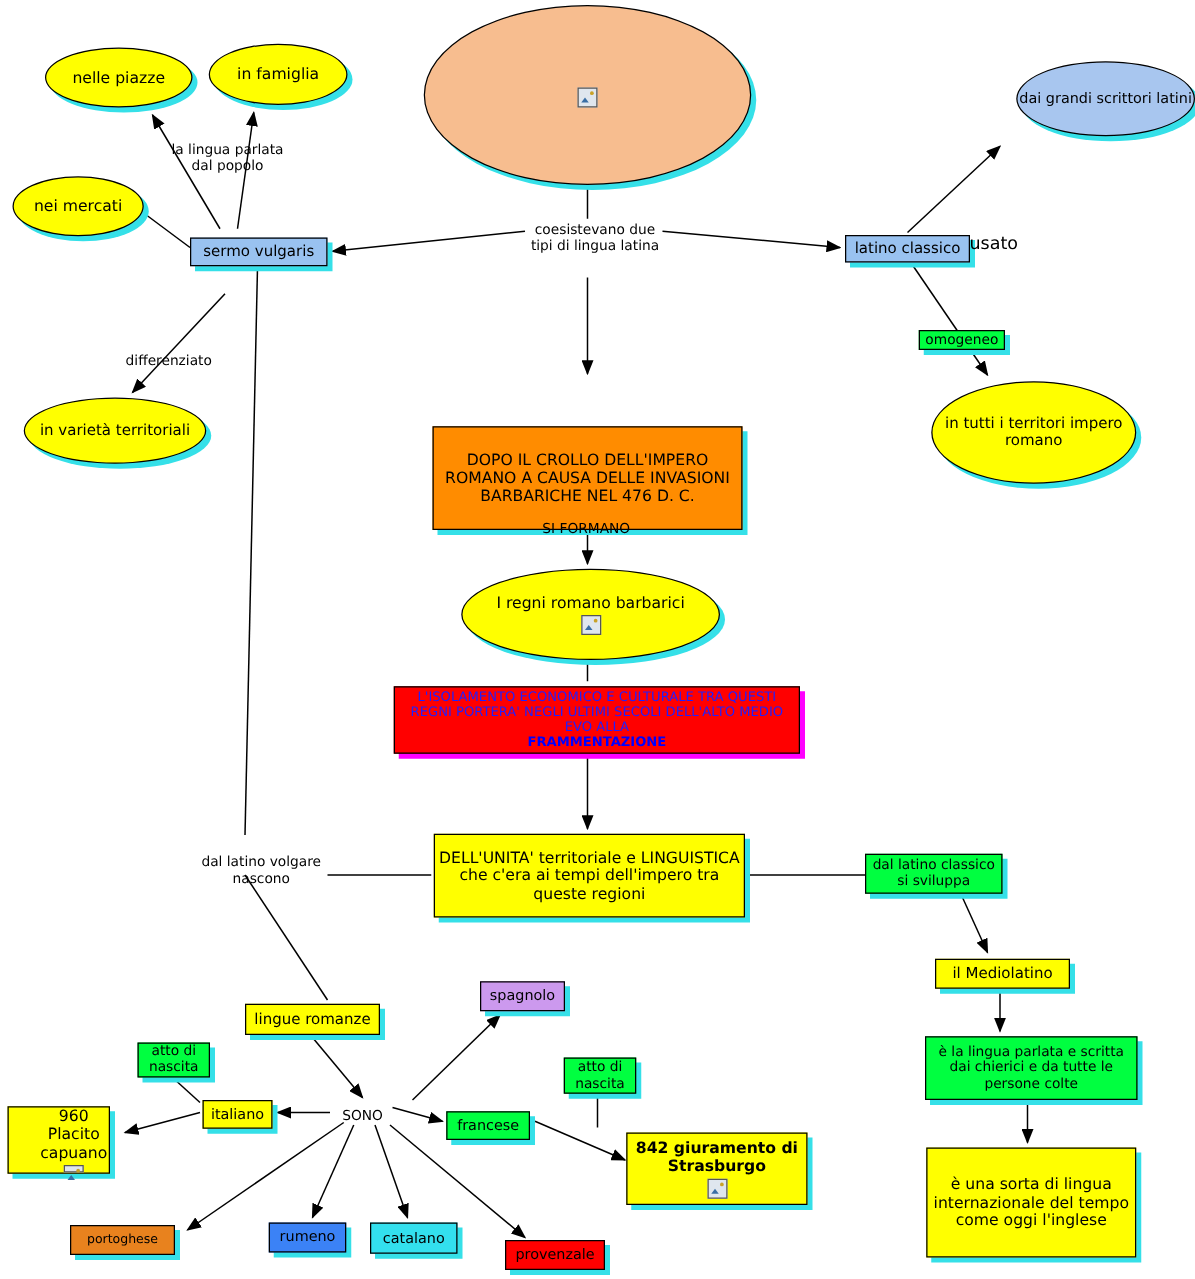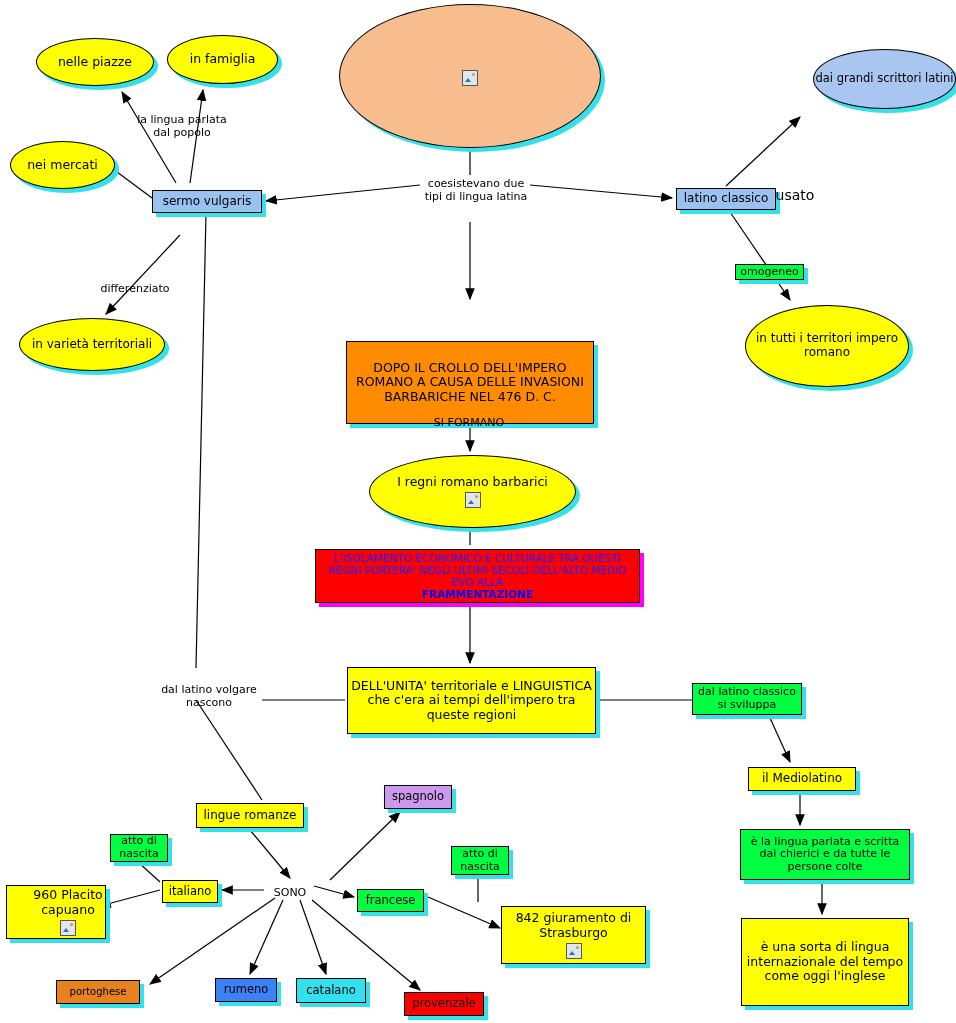--- a/index.html
+++ b/index.html
@@ -123,31 +123,31 @@
       </div>
       <div class="node rect shadow-cyan" style="left: 384px; top: 785px; width: 68px; height: 24px; background: rgb(204, 153, 238); font-size: 11.5px;">
         <span>spagnolo</span>
       </div>
       <div class="node rect shadow-cyan" style="left: 110px; top: 834px; width: 58px; height: 28px; background: rgb(0, 255, 64); font-size: 11px;">
         <span>atto di nascita</span>
       </div>
       <div class="node rect shadow-cyan" style="left: 162px; top: 880px; width: 56px; height: 23px; background: rgb(255, 255, 0); font-size: 11.5px;">
         <span>italiano</span>
       </div>
-      <div class="node rect shadow-cyan" style="left: 6px; top: 885px; width: 100px; height: 54px; background: rgb(255, 255, 0); font-size: 12.5px; padding-left: 24px;">
+      <div class="node rect shadow-cyan" style="left: 6px; top: 885px; width: 82px; height: 54px; background: rgb(255, 255, 0); font-size: 12.5px; padding-left: 24px;">
         <span>960 Placito capuano</span>
         <span class="pic"></span>
       </div>
       <div class="node rect shadow-cyan" style="left: 357px; top: 889px; width: 67px; height: 23px; background: rgb(0, 255, 64); font-size: 11.5px;">
         <span>francese</span>
       </div>
       <div class="node rect shadow-cyan" style="left: 451px; top: 846px; width: 58px; height: 29px; background: rgb(0, 255, 64); font-size: 11px;">
         <span>atto di nascita</span>
       </div>
-      <div class="node rect shadow-cyan" style="left: 501px; top: 906px; width: 145px; height: 58px; background: rgb(255, 255, 0); font-size: 12.5px;">
+      <div class="node rect shadow-cyan" style="left: 501px; top: 906px; width: 145px; height: 58px; background: rgb(255, 255, 0); font-size: 12.5px; font-weight: bold;">
         <span>842 giuramento di Strasburgo</span>
         <span class="pic"></span>
       </div>
       <div class="node rect shadow-cyan" style="left: 56px; top: 980px; width: 84px; height: 24px; background: rgb(232, 130, 30); font-size: 10px;">
         <span>portoghese</span>
       </div>
       <div class="node rect shadow-cyan" style="left: 215px; top: 978px; width: 62px; height: 24px; background: #3b82f6; font-size: 11.5px;">
         <span>rumeno</span>
       </div>
       <div class="node rect shadow-cyan" style="left: 296px; top: 978px; width: 70px; height: 25px; background: rgb(51, 224, 238); font-size: 11.5px;">

